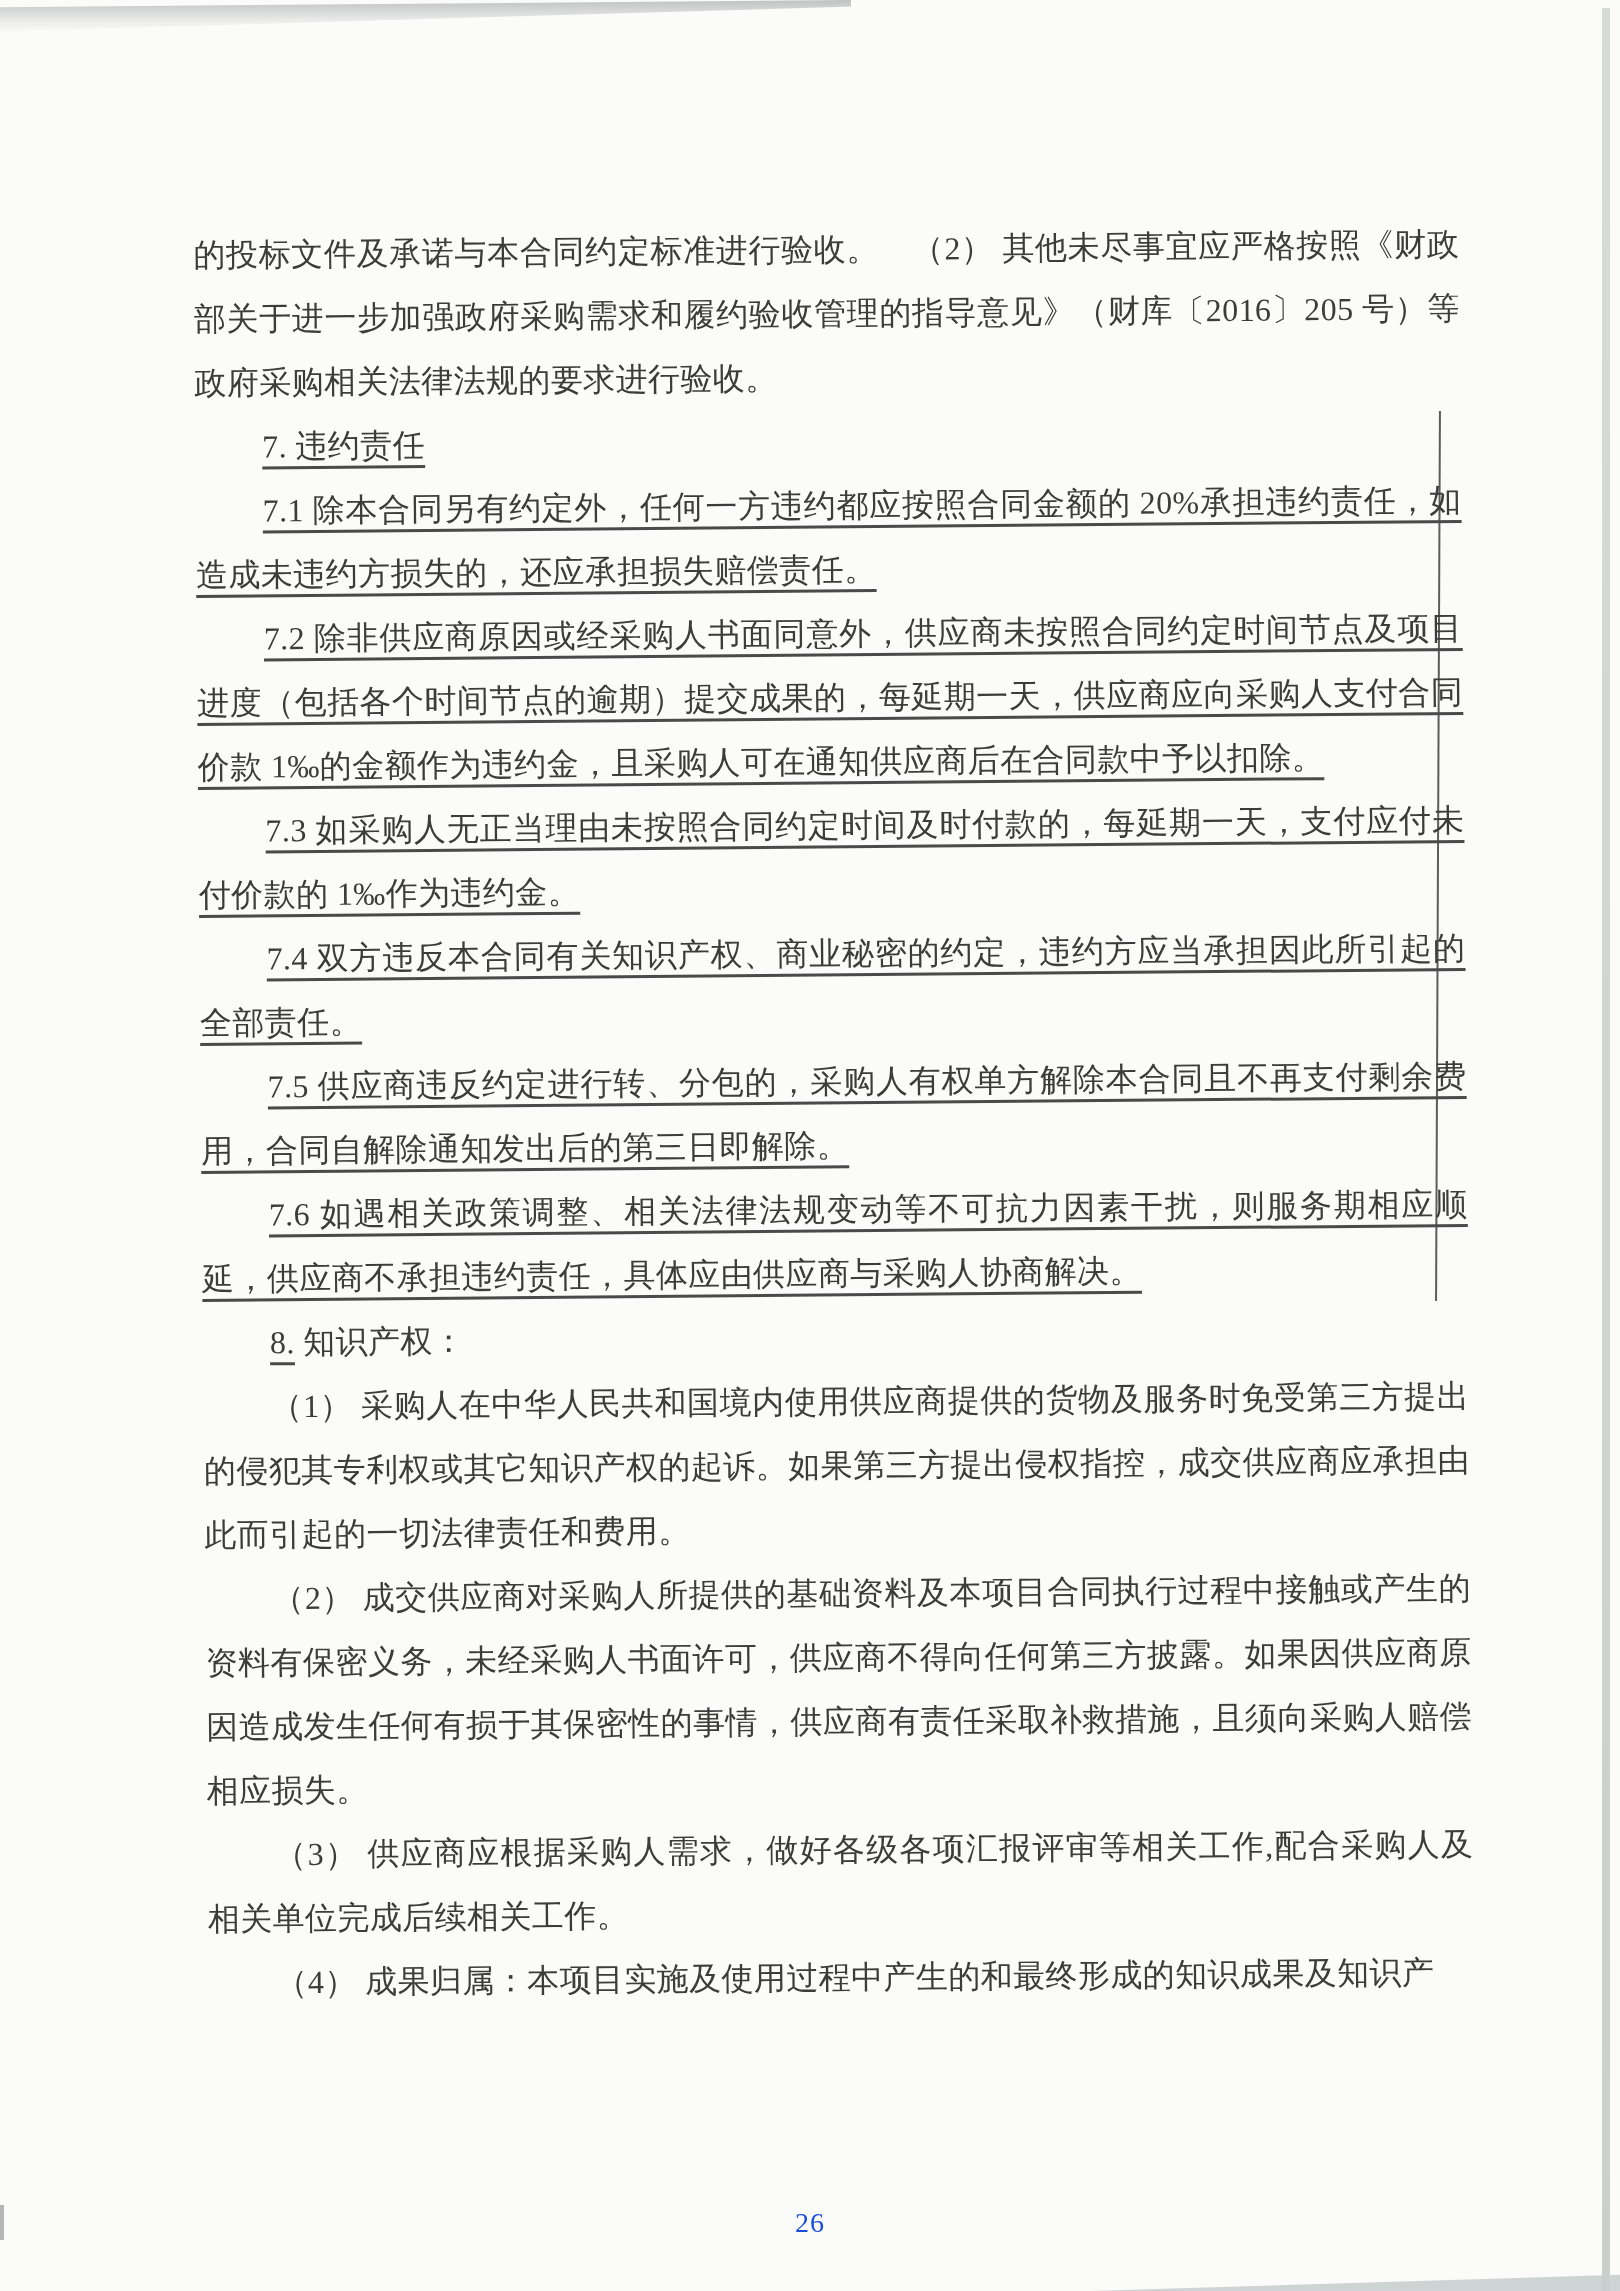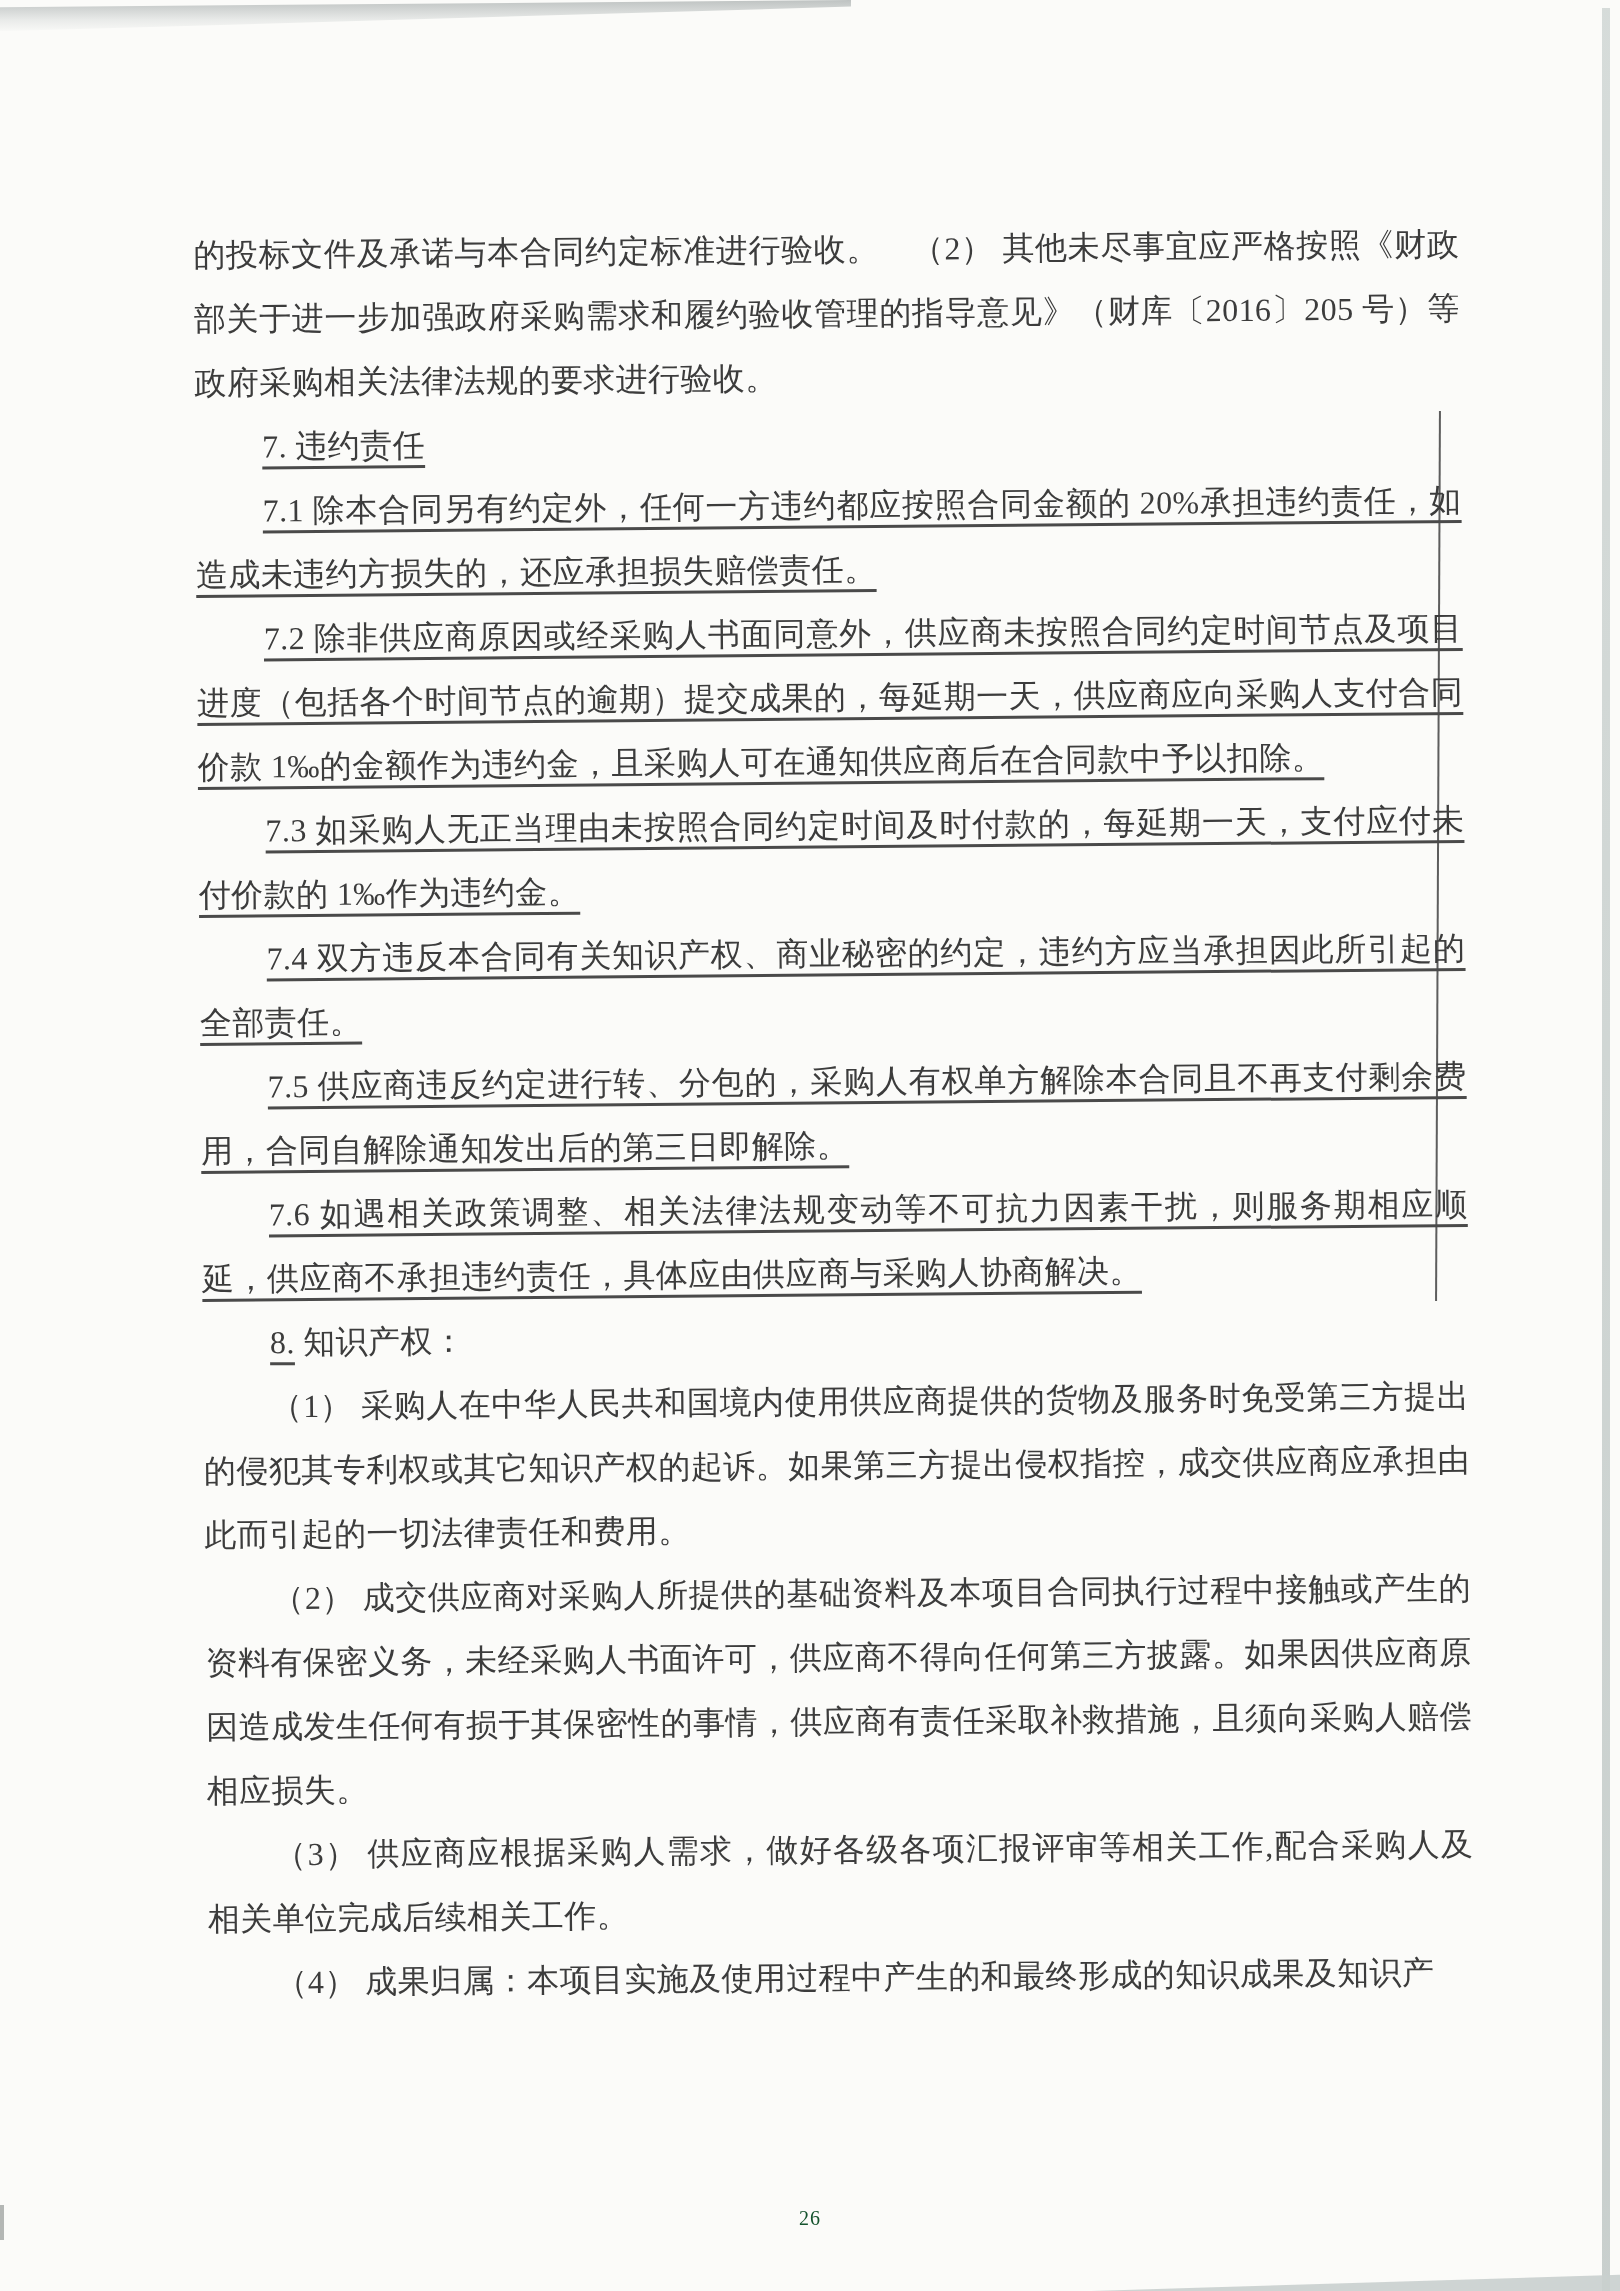--- a/index.html
+++ b/index.html
@@ -27,22 +27,22 @@
   .para.u, span.u {
     text-decoration-line:underline;
     text-decoration-thickness:2.5px;
     text-underline-offset:8.8px;
     text-decoration-color:#4a4a4a;
   }
   .page-number {
     position:absolute;
     left:0; right:0; top:2207px;
     text-align:center;
-    font-size:20px;
-    color:#14532d;
+    font-size:28px;
+    color:#1d4ed8;
     letter-spacing:1px;
   }
   
   .artifact-top {
     position:absolute; left:0; top:0; width:851px; height:33px;
     background:linear-gradient(to bottom, rgba(140,148,148,.55), rgba(190,196,196,.3) 60%, rgba(190,196,196,0));
     clip-path:polygon(0 22%, 100% 0%, 100% 20%, 0 95%);
   }
   .artifact-right {
     position:absolute; left:1602px; top:7.8px; width:7.8px; height:2284px;

